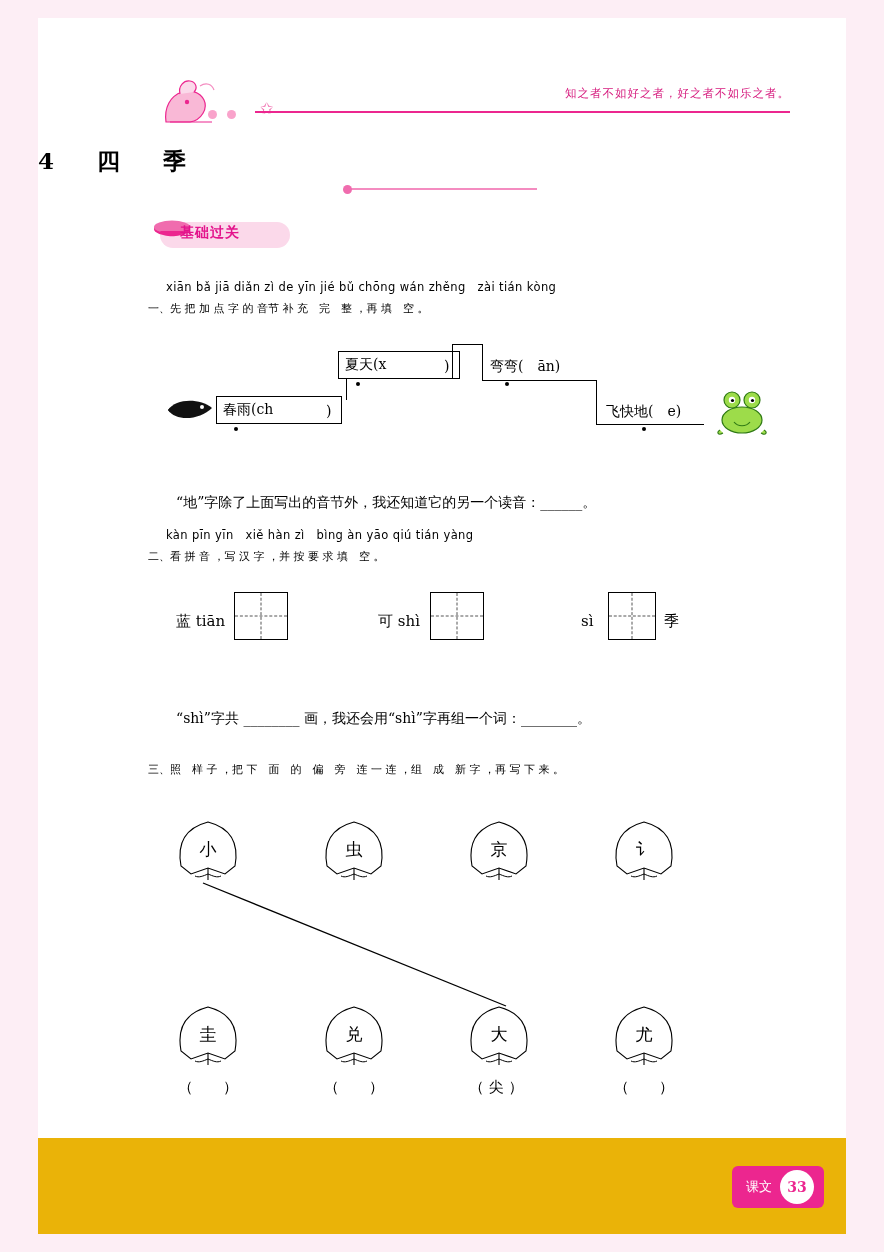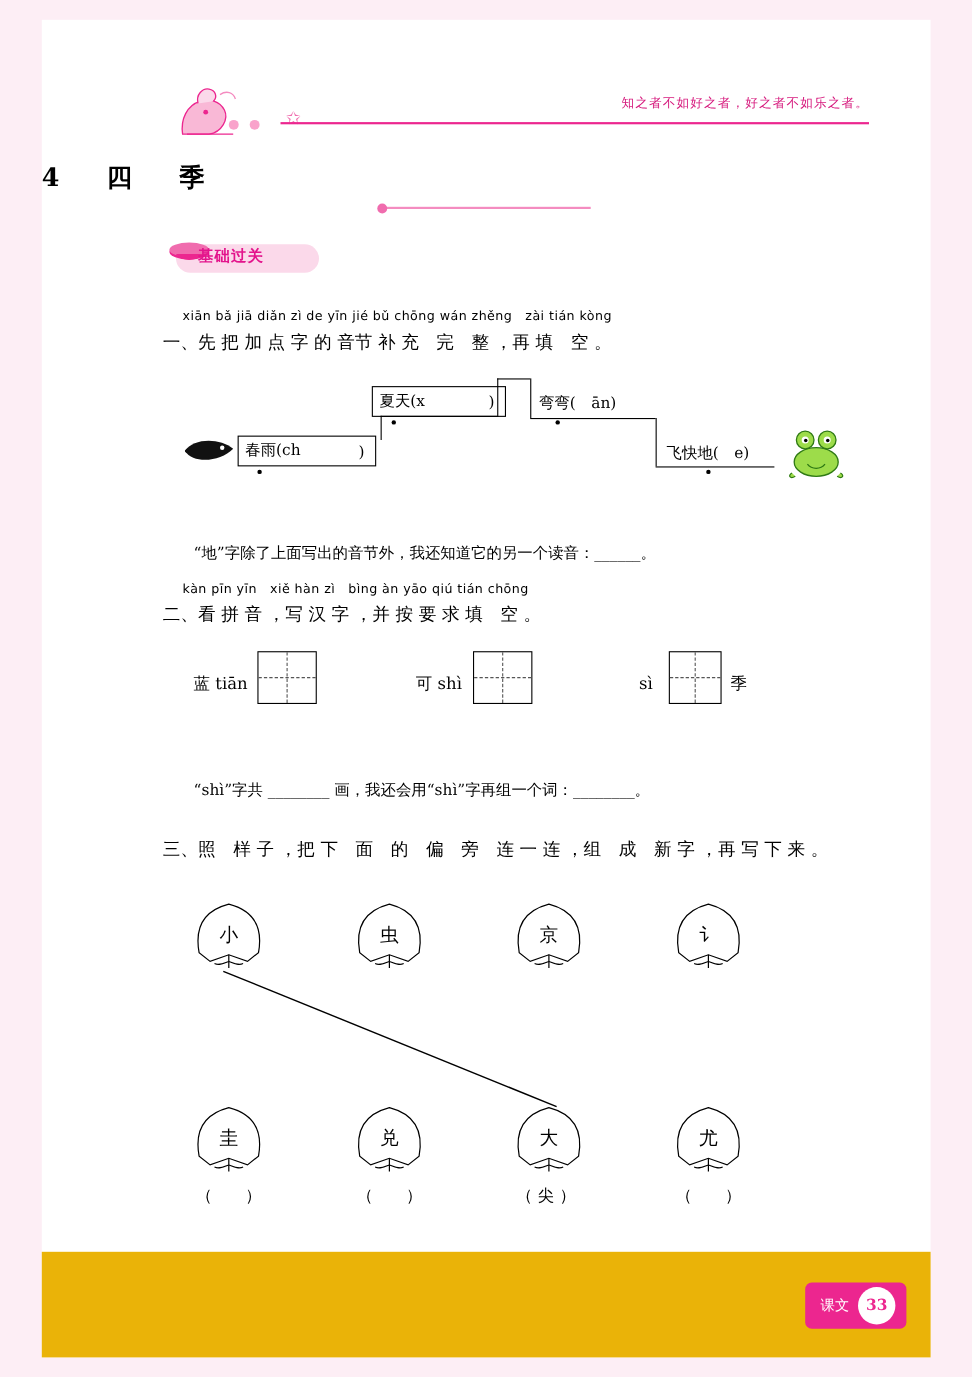--- a/index.html
+++ b/index.html
@@ -68,21 +68,21 @@
   }
   .banner-cap{
     position:absolute; left:14px; top:0px; width:40px; height:26px;
   }
   
   .pin{
     font-size:11.5px; color:#000; letter-spacing:.4px;
     font-family:"DejaVu Sans", sans-serif;
   }
   .qline{
-    font-size:16px; color:#000; font-family:"DejaVu Serif", serif;
+    font-size:11px; color:#000; font-family:"DejaVu Serif", serif;
   }
   .note{
     font-size:14px; color:#000; font-family:"DejaVu Serif", serif;margin-top:24px;
   }
   .abs{position:absolute;}
   
   .box{
     position:absolute; border:1px solid #000; background:#fff;
     font-size:14px; font-family:"DejaVu Serif", serif;
     display:flex; align-items:center; padding-left:6px; box-sizing:border-box;
@@ -220,21 +220,21 @@
           <circle cx="38.5" cy="14.5" r="1.6" fill="#000"></circle>
         <path d="M20 36 C24 41 32 41 36 36" fill="none" stroke="#2f7a14" stroke-width="1.2"></path>
         <path d="M6 44 C2 46 4 50 9 47" fill="#9ddc4a" stroke="#2f7a14" stroke-width="1.1"></path>
         <path d="M50 44 C54 46 52 50 47 47" fill="#9ddc4a" stroke="#2f7a14" stroke-width="1.1"></path>
       </svg>
     </div>
   </div>
 
   <div class="abs note" style="left:138px; top:452px;">“地”字除了上面写出的音节外，我还知道它的另一个读音：______。</div>
 
-  <div class="abs pin" style="left:128px; top:510px;">kàn pīn yīn　xiě hàn  zì　bìng àn yāo qiú tián chōng</div>
+  <div class="abs pin" style="left:128px; top:510px;">kàn pīn yīn　xiě hàn  zì　bìng àn yāo qiú tián yàng</div>
   <div class="abs qline" style="left:110px; top:531px;">二、看 拼 音 ，写 汉 字 ，并 按 要 求 填　空 。</div>
 
   <div>
     <div class="abs" style="left:138px; top:594px; font-size:15px; font-family:'DejaVu Serif',serif;">蓝 tiān</div>
     <div class="tzg tzg-wide" style="left:196px; top:574px;"></div>
 
     <div class="abs" style="left:340px; top:594px; font-size:15px; font-family:'DejaVu Serif',serif;">可 shì</div>
     <div class="tzg tzg-wide" style="left:392px; top:574px;"></div>
 
     <div class="abs" style="left:543px; top:594px; font-size:15px; font-family:'DejaVu Serif',serif;">sì</div>

